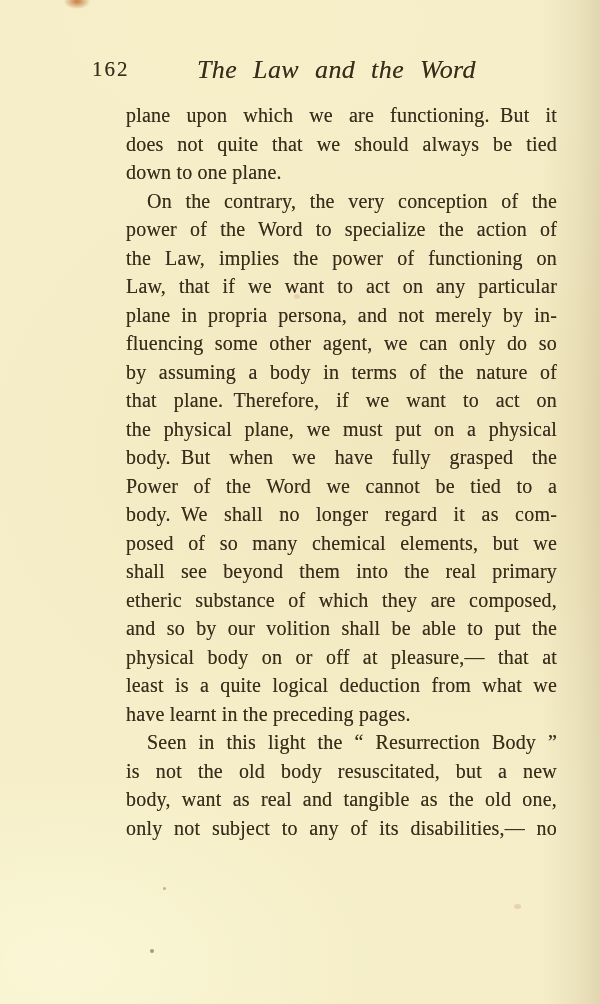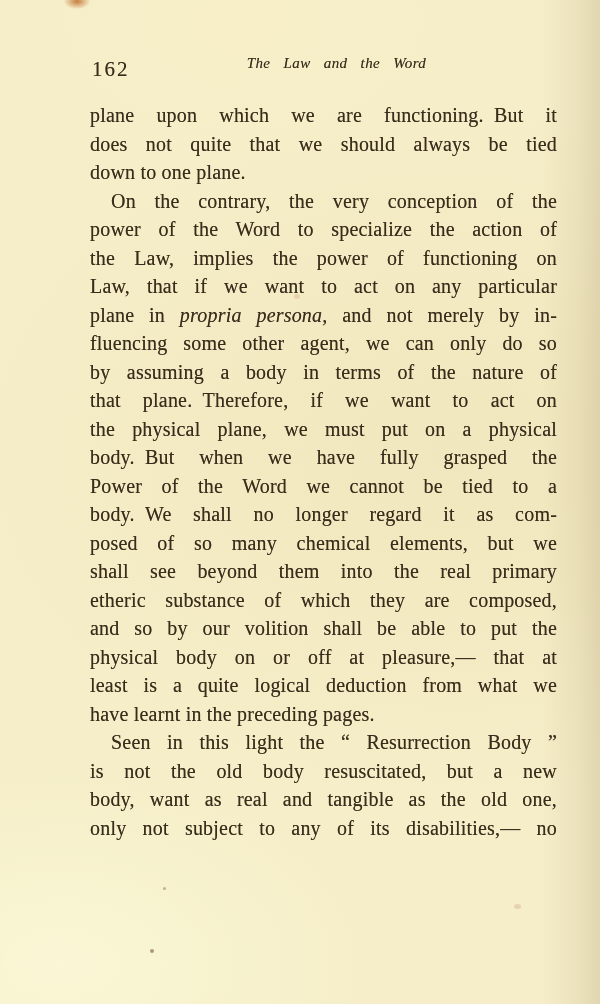--- a/index.html
+++ b/index.html
@@ -19,32 +19,32 @@
     text-shadow:0 0 .6px rgba(56,44,27,.55);
     padding-left:8px;
   }
   .page-number{
     position:absolute;left:92px;top:57px;
     font-size:21px;letter-spacing:2px;
   }
   .running-title{
     position:absolute;left:90px;top:55px;width:467px;
     text-align:center;text-indent:26px;
-    font-style:italic;font-size:15px;
+    font-style:italic;font-size:26px;
     word-spacing:9px;letter-spacing:.4px;
   }
   .text-block{
     position:absolute;left:90px;top:101px;width:467px;
     font-size:20px;line-height:28.5px;
     letter-spacing:.2px;
   }
-  .line{text-align:justify;text-align-last:justify;}
+  .line{text-align:justify;text-align-last:justify;margin-left:36px;}
   .line.end{text-align-last:left;}
   .line.indent{text-indent:21px;}
-  .it{font-style:italic;}
+  .it{}
   .stain{position:absolute;border-radius:50%;pointer-events:none;}
   .stain-top{
     left:64px;top:-6px;width:26px;height:15px;
     background:radial-gradient(ellipse at center, rgba(186,98,32,.8), rgba(186,98,32,0) 72%);
     filter:blur(.6px);
   }
   .speck-1{left:150px;top:949px;width:4px;height:4px;background:rgba(108,84,48,.55);}
   .speck-2{left:163px;top:887px;width:3px;height:3px;background:rgba(108,84,48,.4);}
   .speck-3{left:514px;top:904px;width:7px;height:5px;background:rgba(196,140,118,.28);filter:blur(.5px);}
   .speck-4{left:294px;top:294px;width:6px;height:5px;background:rgba(204,144,122,.28);filter:blur(.5px);}

